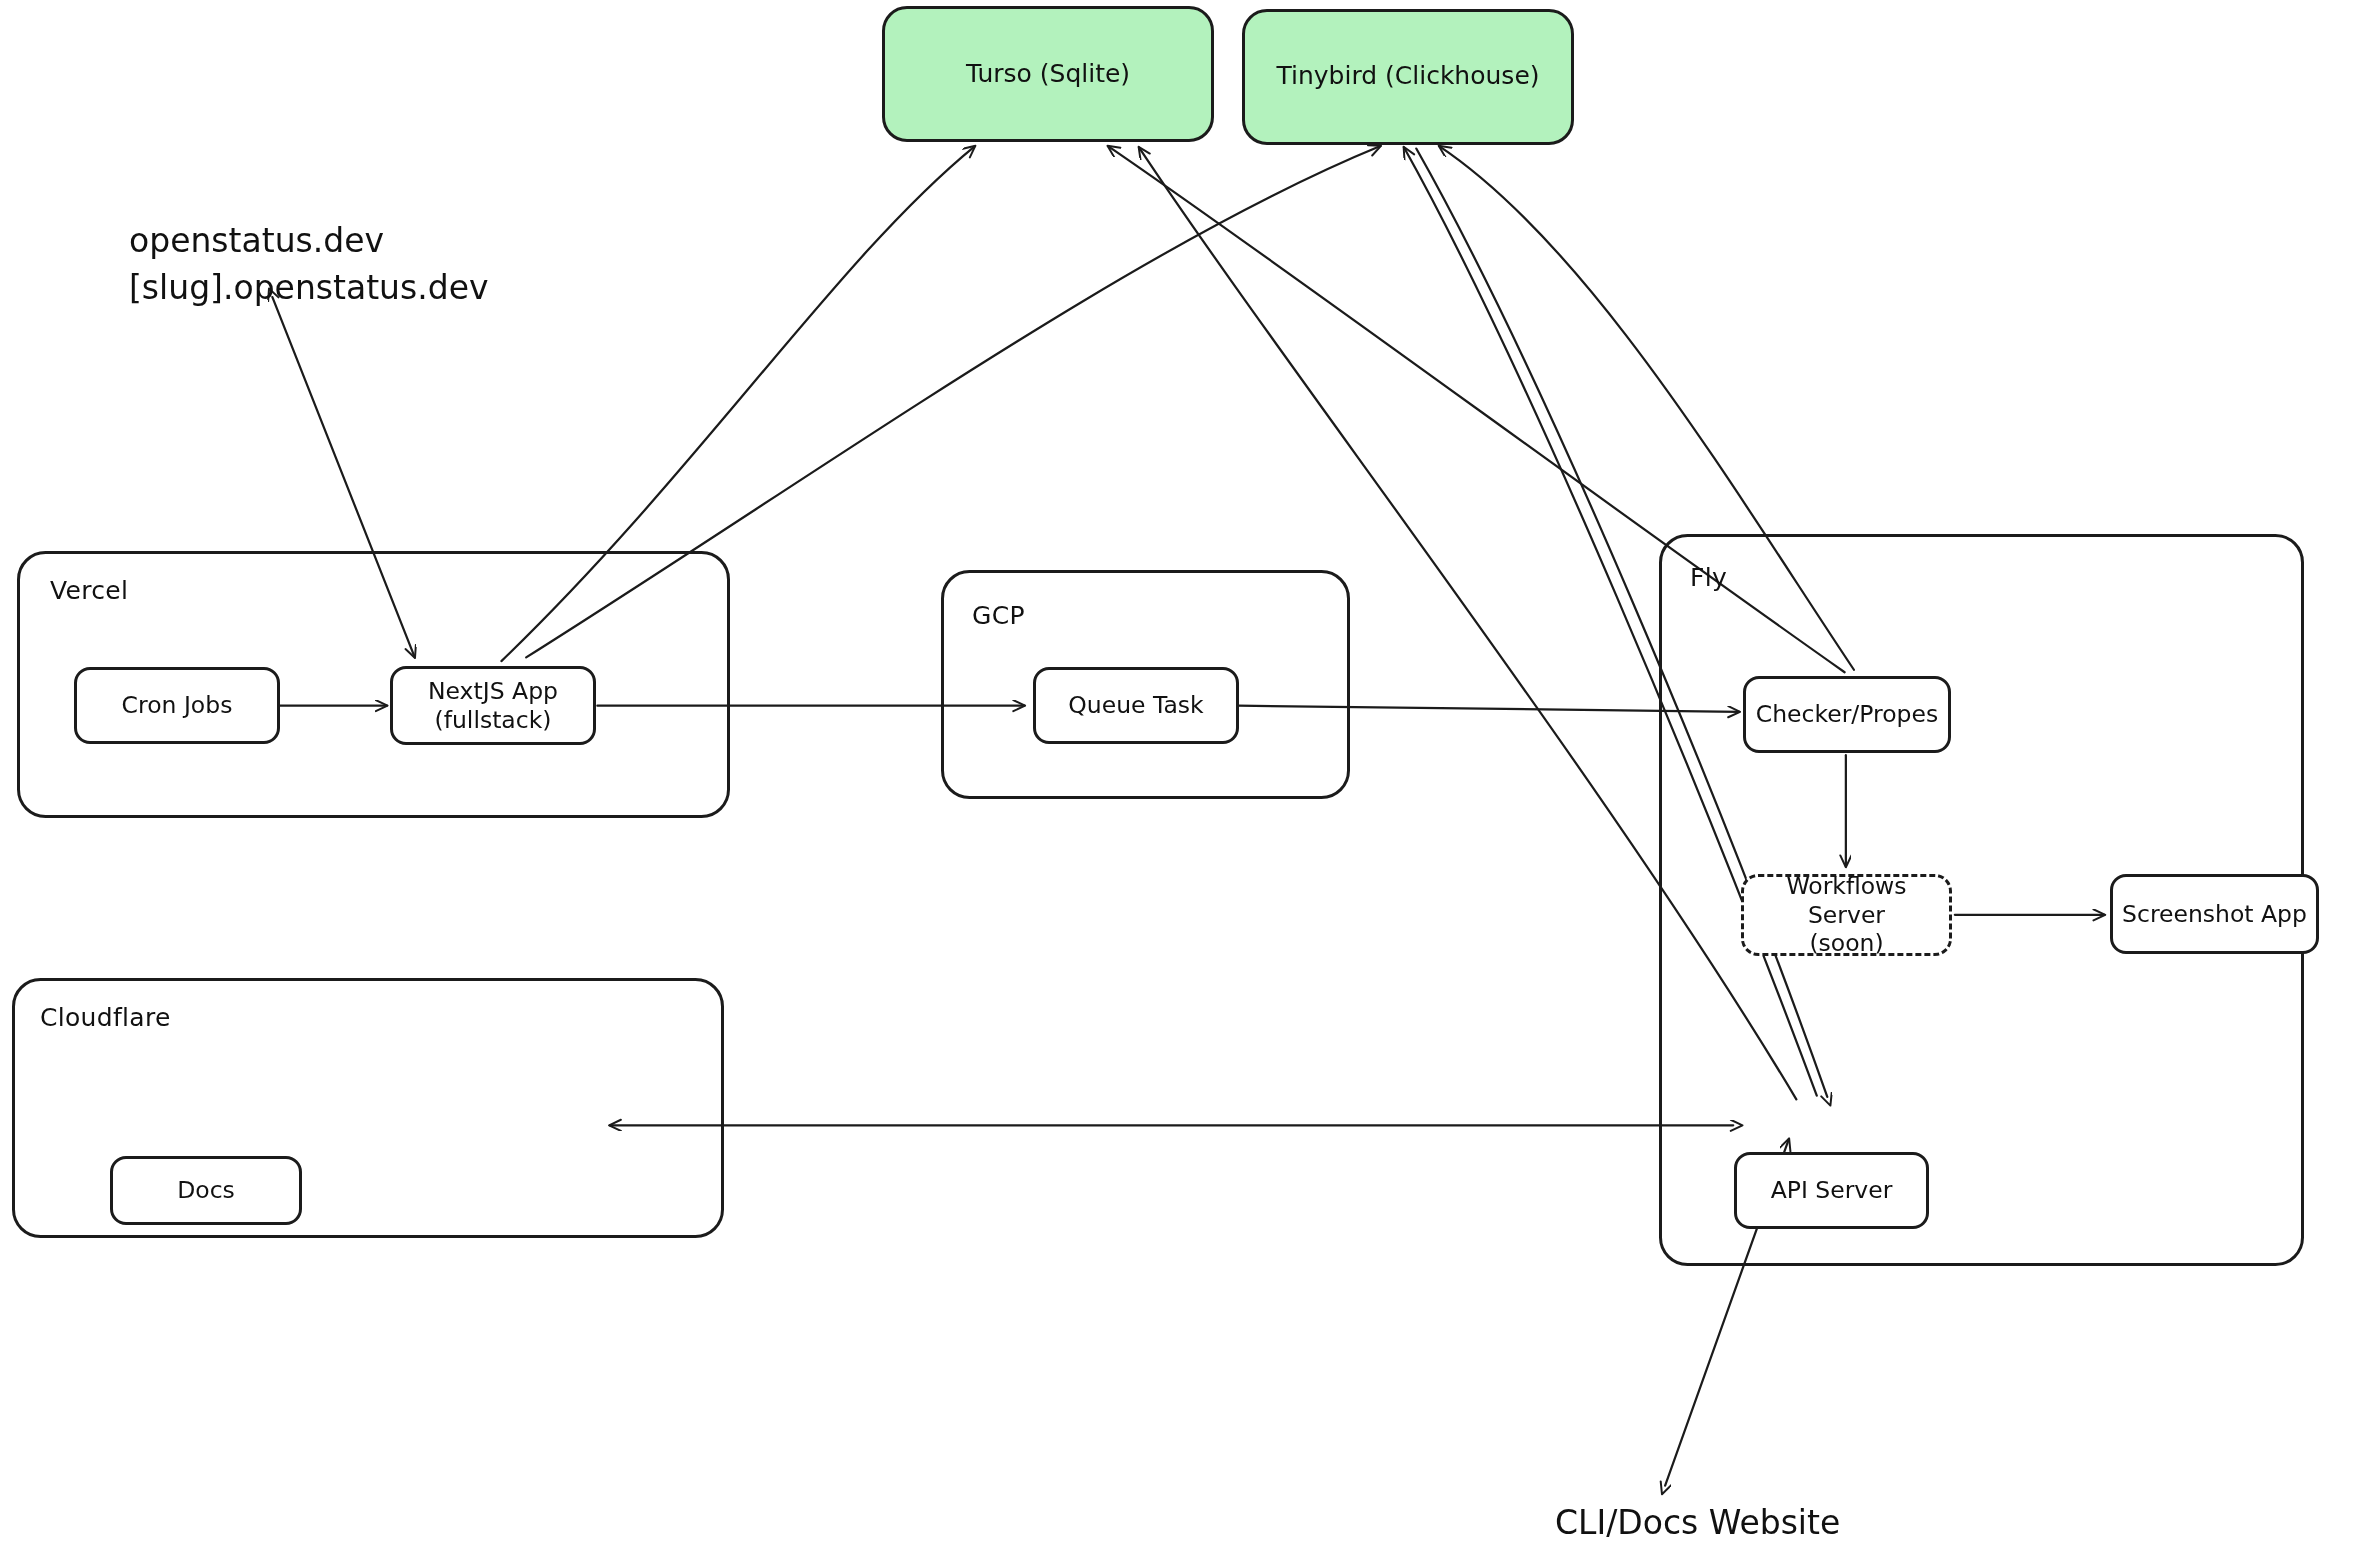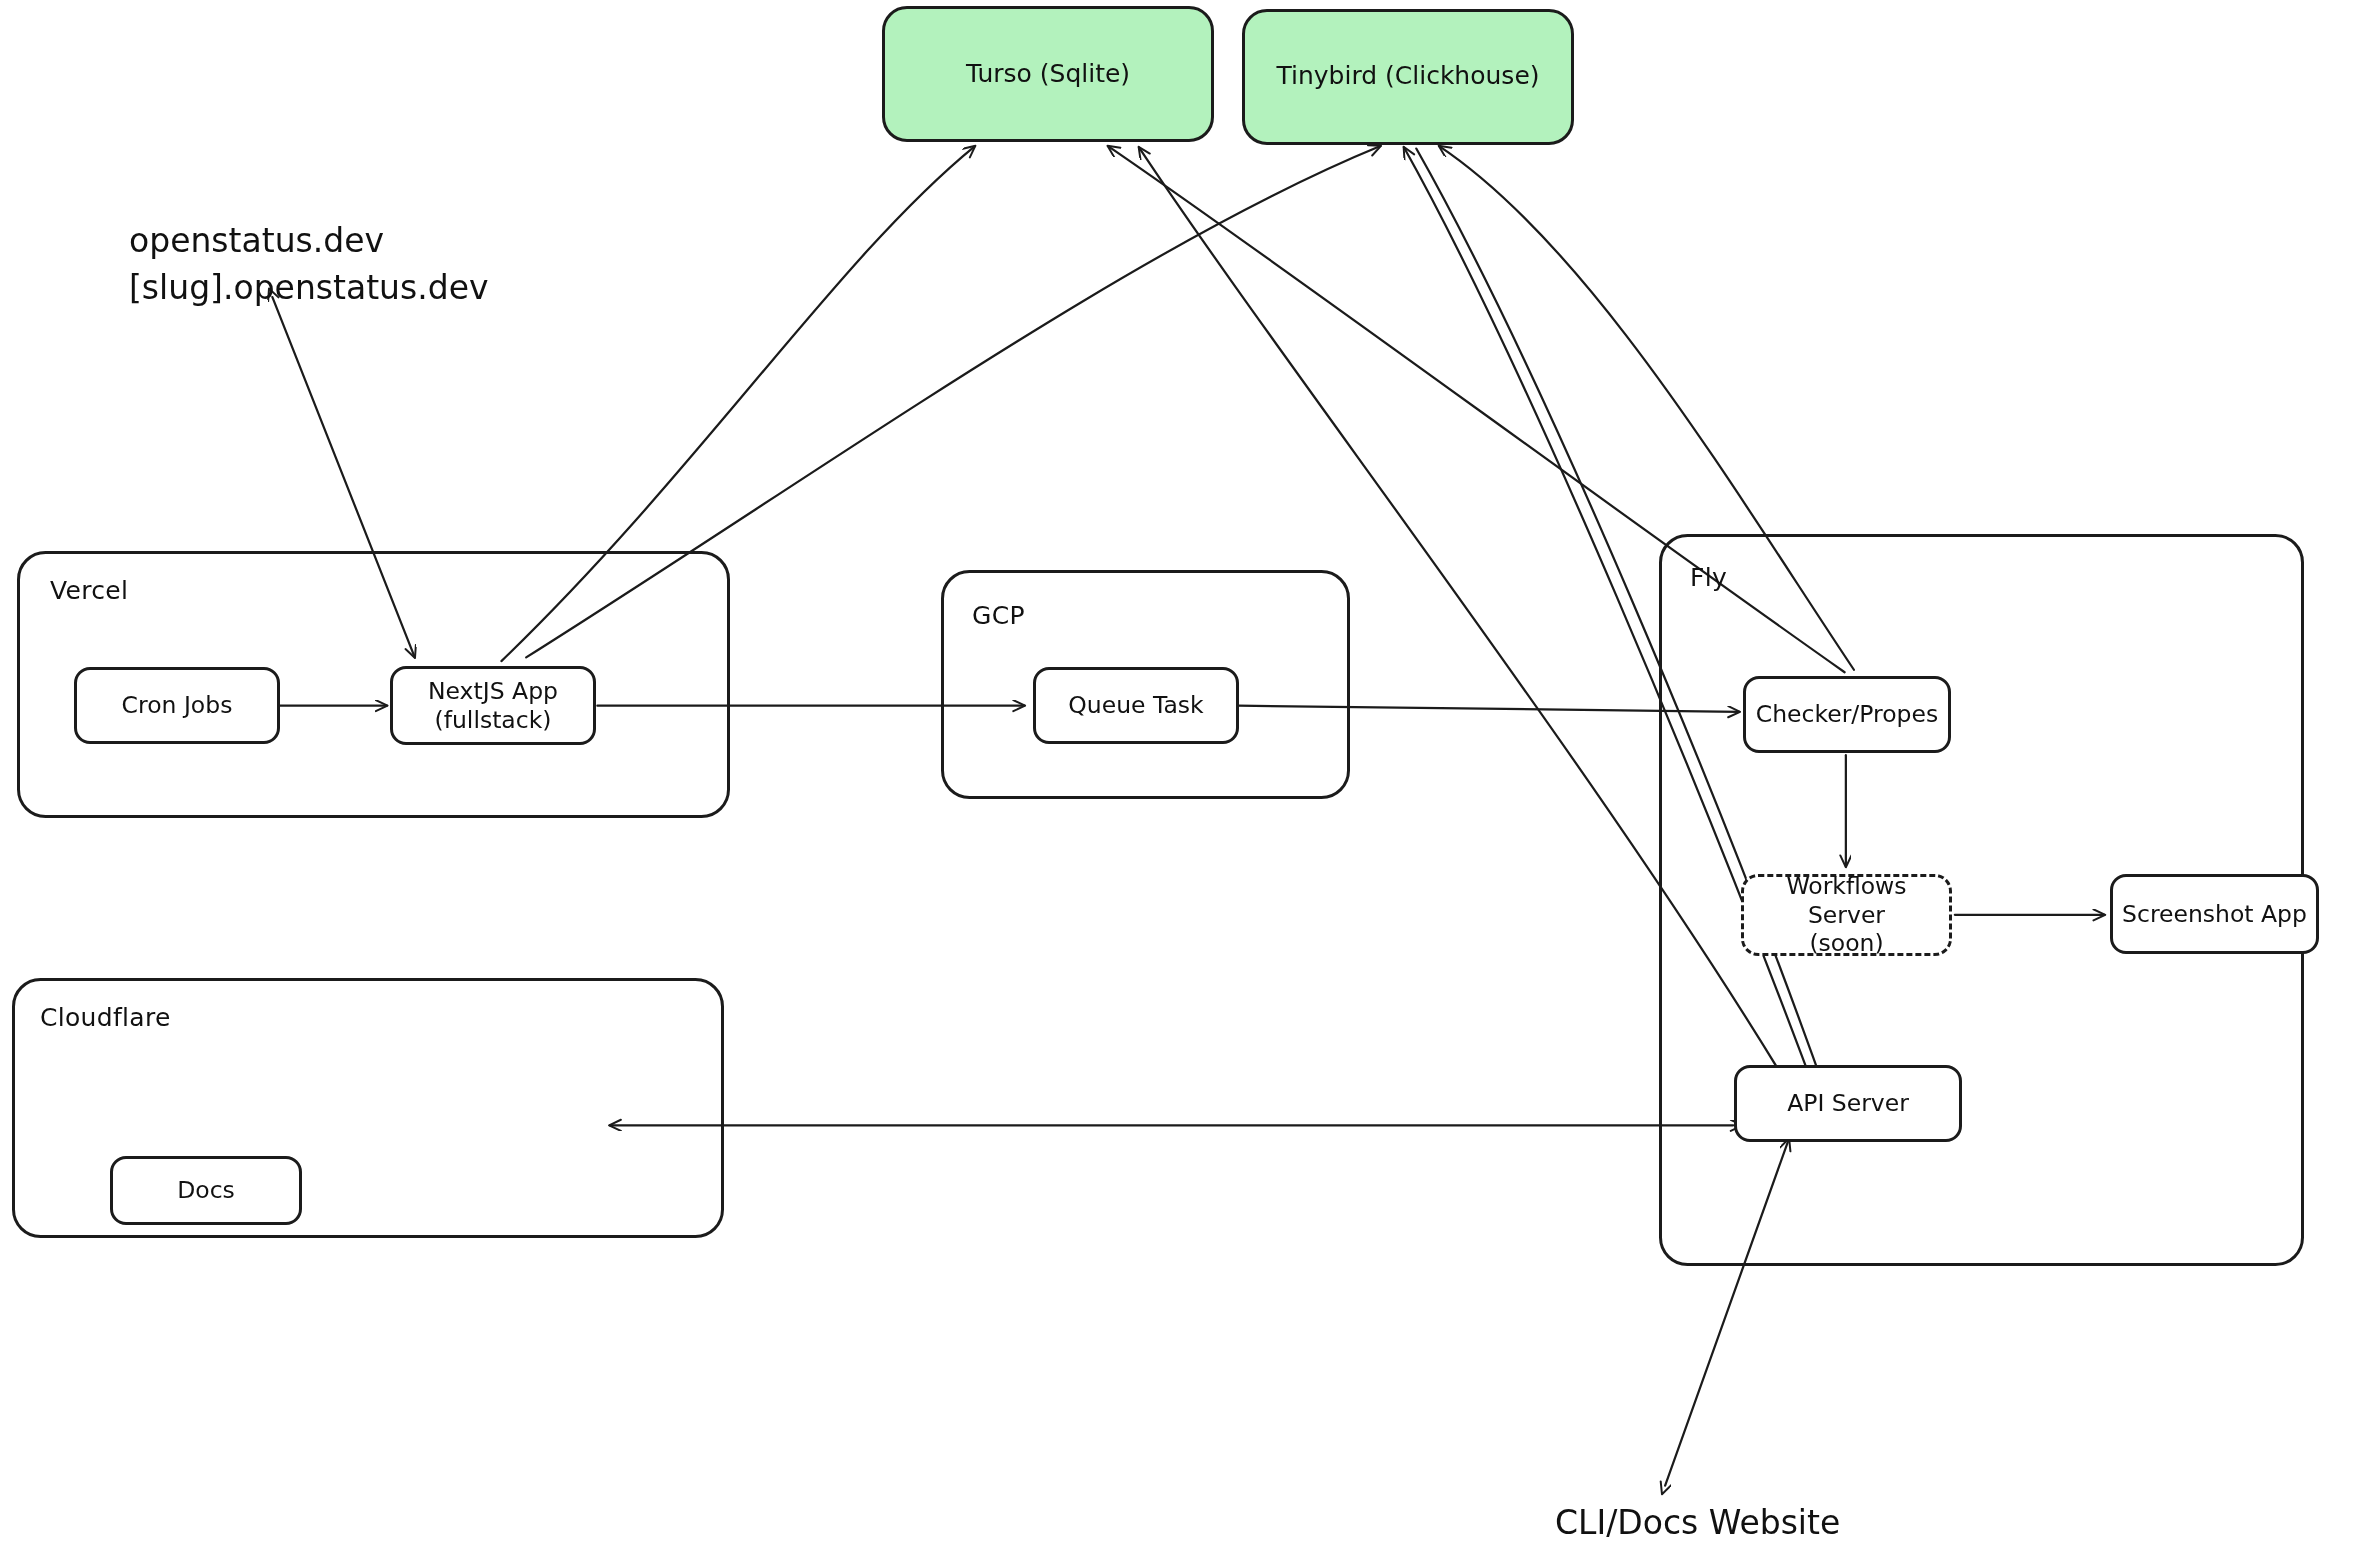--- a/index.html
+++ b/index.html
@@ -165,21 +165,21 @@
 
   <div class="node dashed" style="left:1741px; top:874px; width:211px; height:82px;">
     <span class="node-text">Workflows Server
 (soon)</span>
   </div>
 
   <div class="node" style="left:2110px; top:874px; width:209px; height:80px;">
     <span class="node-text">Screenshot App</span>
   </div>
 
-  <div class="node" style="left:1734px; top:1065px; width:228px; height:77px;">
+  <div class="node" style="left:1734px; top:1152px; width:195px; height:77px;">
     <span class="node-text">API Server</span>
   </div>
 
   <div class="node" style="left:110px; top:1156px; width:192px; height:69px;">
     <span class="node-text">Docs</span>
   </div>
 
 
   <div class="free-label" style="left:129px; top:218px;">openstatus.dev
 [slug].openstatus.dev</div>

